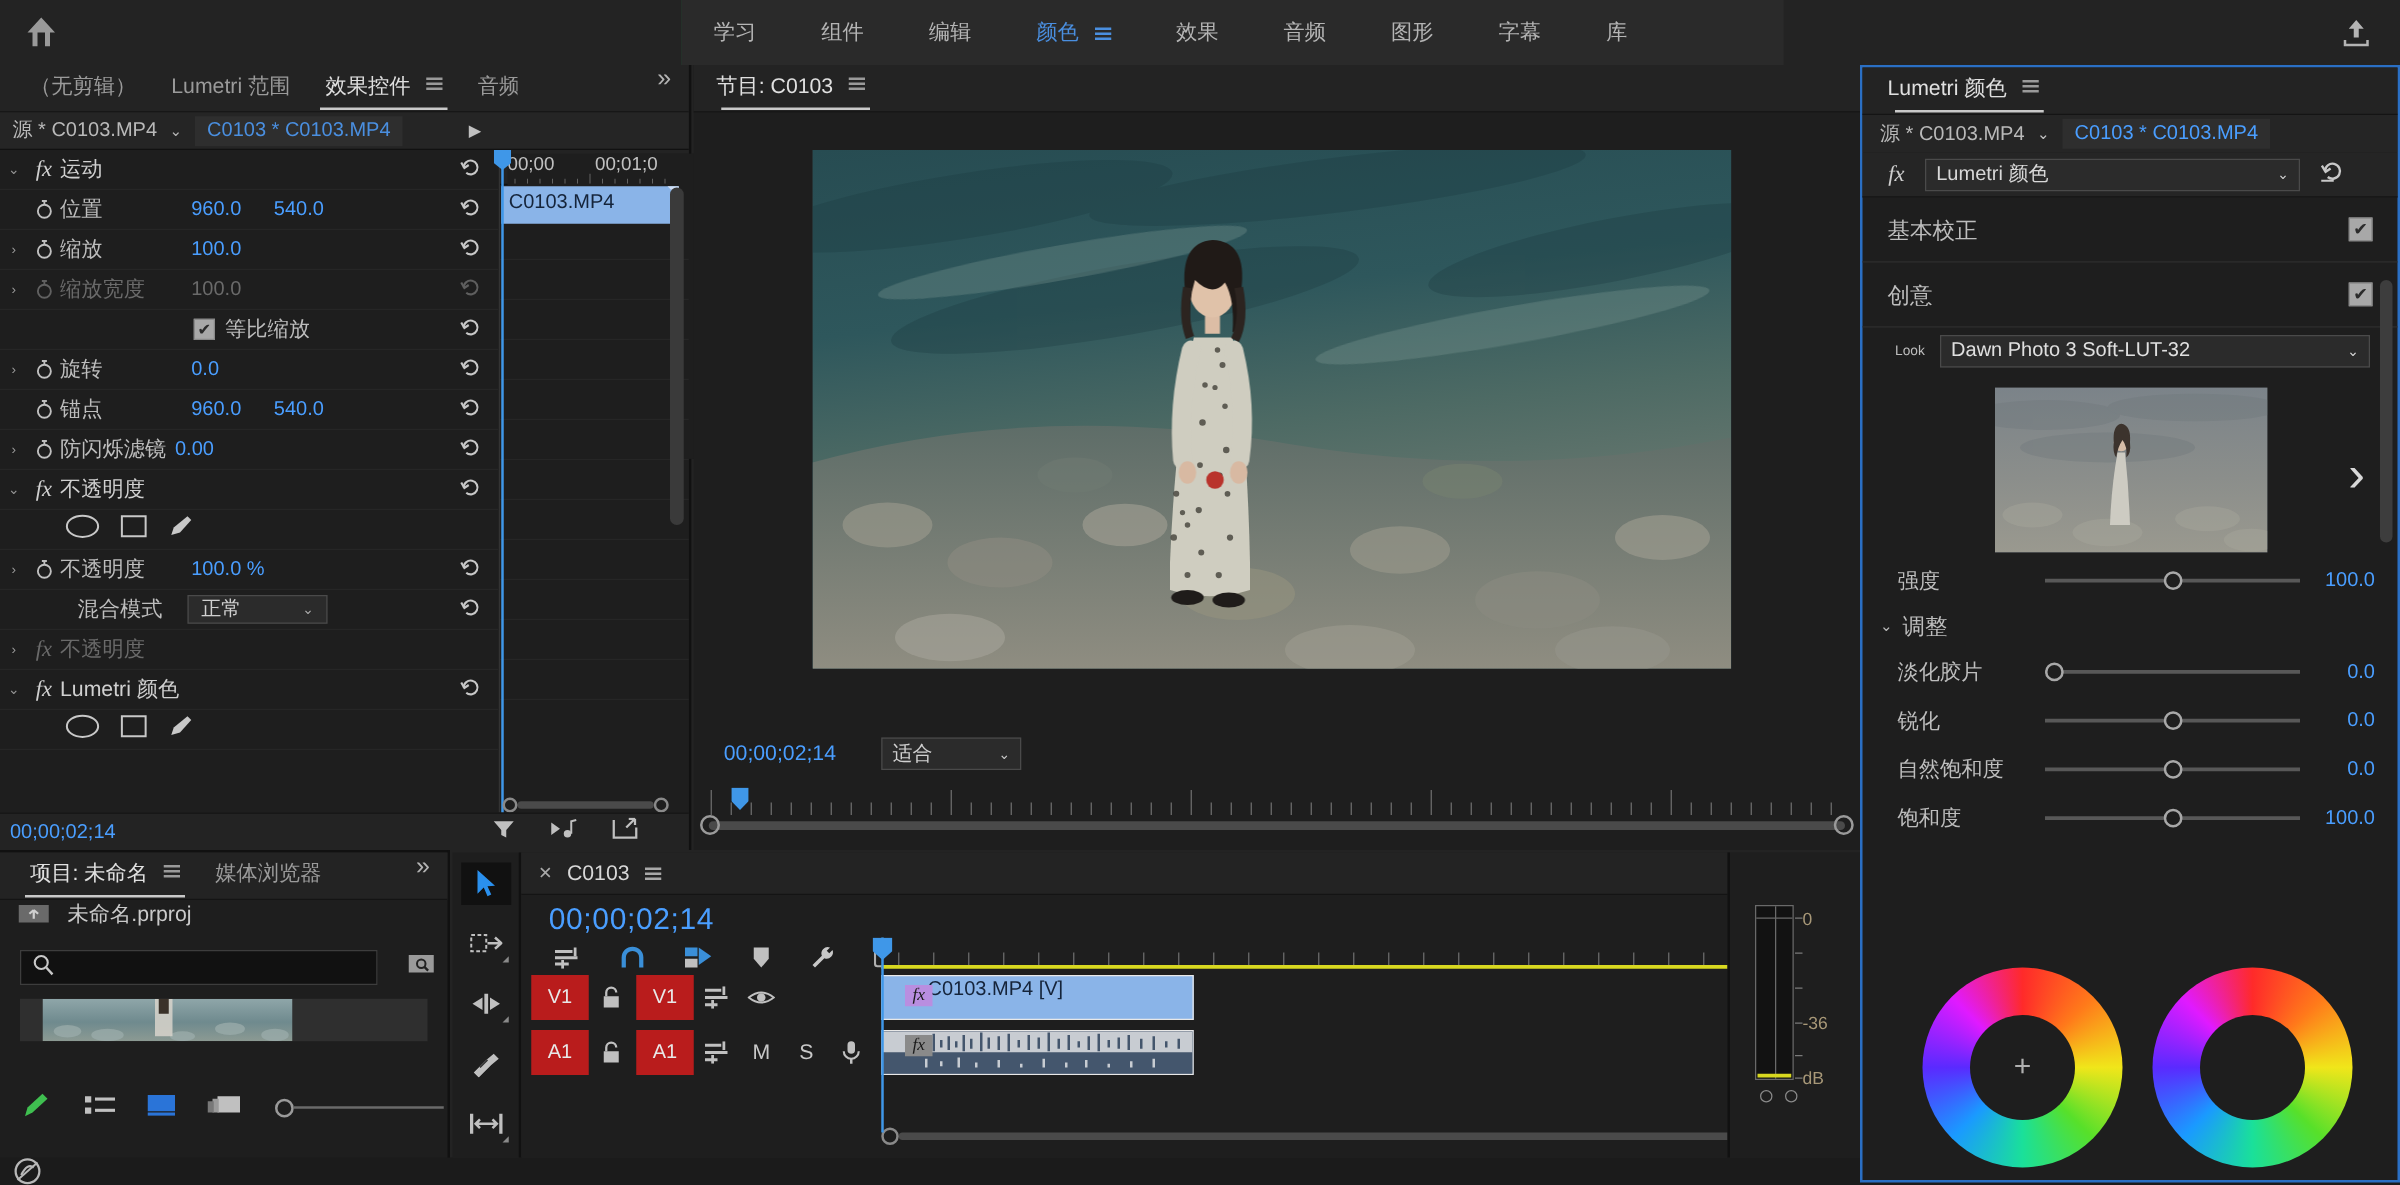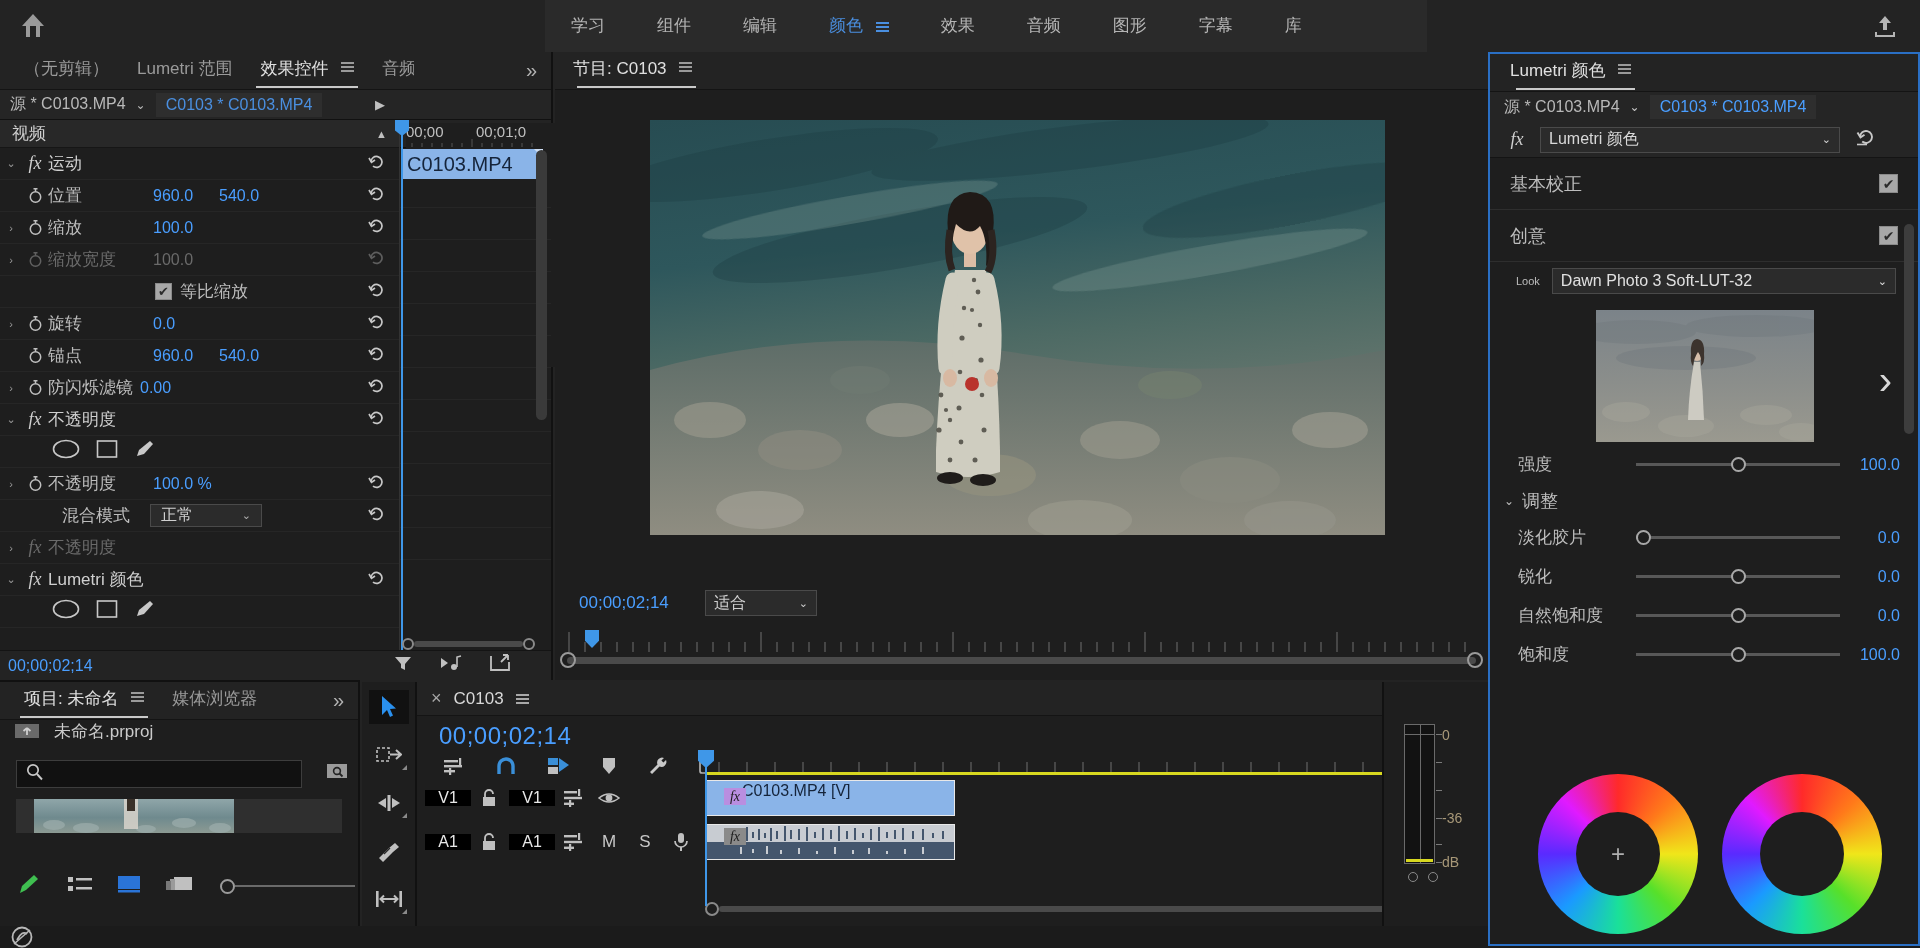--- a/index.html
+++ b/index.html
@@ -47,21 +47,21 @@
     background:#232323; pointer-events:auto;
   }
   .export-icon { position:absolute; right:22px; top:13px; }
 
   
   .ecp {
     position:absolute; left:0; top:52px; width:553px; height:628px;
     background:#1e1e1e; border-right:2px solid #111;
   }
   .panel-tabs {
-    height:38px; background:#232323; display:flex; align-items:center;
+    height:38px; background:#232323; display:flex; align-items:flex-start;
     padding-left:10px; border-bottom:1px solid #141414;
   }
   .ptab {
     height:38px; line-height:34px; padding:0 14px; color:#9a9a9a;
     font-size:17px; white-space:nowrap; position:relative;
   }
   .ptab.active { color:#e0e0e0; }
   .ptab.active:after {
     content:""; position:absolute; left:10px; right:10px; bottom:2px;
     height:2px; background:#c9c9c9;
@@ -125,21 +125,21 @@
   .sel-box .cv { margin-left:12px; font-size:11px; color:#b0b0b0; }
 
   .ec-ruler {
     height:28px; background:#232323; position:relative; border-bottom:1px solid #111;
     color:#c0c0c0; font-size:15px;
   }
   .ec-ruler .tl { position:absolute; top:3px; }
   .ec-tickrow { position:absolute; bottom:0; left:0; right:0; height:9px;}
   .ec-clip {
     position:absolute; left:1px; top:29px; width:142px; height:30px;
-    background:#8ab4e8; color:#15243a; font-size:20px;
+    background:#8ab4e8; color:#15243a; font-size:16px;
     padding:4px 0 0 6px;
   }
   .ec-clip:after{
     content:""; position:absolute; right:0; top:0; border-top:9px solid #cfdff5;
     border-left:9px solid transparent;
   }
   .ec-cti {
     position:absolute; left:0px; top:0px; width:2px; bottom:22px; background:#3f97e8;
   }
   .ec-cti-head {
@@ -311,21 +311,21 @@
   .tl-tc { padding:6px 0 2px 22px; color:#4a9eff; font-size:24px; letter-spacing:0.5px;}
   .tl-iconrow { height:32px; display:flex; align-items:center; padding-left:26px; gap:30px; }
   .tl-ruler {
     position:absolute; left:288px; right:52px; top:70px; height:22px;
     background:#1e1e1e;
   }
   .tl-yellow { position:absolute; left:288px; right:52px; top:90px; height:3px; background:#d8d820; }
   .tl-track { position:absolute; left:0; right:0; height:40px; }
   .tl-hdr { position:absolute; left:0; width:288px; height:40px; display:flex; align-items:center; gap:0; }
   .tl-tbtn {
-    width:46px; height:16px; background:#000000; color:#e8e8e8; display:flex;
+    width:46px; height:36px; background:#b91c1c; color:#e8e8e8; display:flex;
     align-items:center; justify-content:center; font-size:16px; margin-left:8px;
   }
   .tl-ibtn { width:36px; height:30px; display:flex; align-items:center; justify-content:center; }
   .tl-clipv {
     position:absolute; left:288px; width:250px; height:36px; top:2px;
     background:#8ab4e8; border:1px solid #e8e8e8;
   }
   .tl-clipv .lbl { padding:6px 0 0 36px; color:#15243a; font-size:16px;}
   .tl-fx { position:absolute; left:18px; top:7px; width:22px; height:17px; background:#b98ee0;
            color:#1b1b1b; font-style:italic; font-size:14px; text-align:center;
@@ -417,24 +417,20 @@
       <div class="ec-head">
         <span class="ec-src">源 * C0103.MP4</span>
         <span class="ec-caret">⌄</span>
         <span class="ec-seqbox">C0103 * C0103.MP4</span>
         <span class="ec-play">▶</span>
       </div>
 
       <div class="ec-split">
 
         <div class="ec-left">
-          <div class="rowhdr">
-            <span>视频</span>
-            <span class="tri-up">▲</span>
-          </div>
 
           <div class="prow grp">
             <span class="twist">⌄</span>
             <span class="fx-glyph">fx</span>
             <span class="plabel">运动</span>
             <span class="reset-btn">
               <svg width="17" height="16" viewBox="0 0 17 16">
                   <path d="M3 8a5.5 5.5 0 1 1 2 4.2" stroke="#c8c8c8" stroke-width="1.7" fill="none"></path>
                   <path d="M1 4 L3.5 8.4 L7 6" stroke="#c8c8c8" stroke-width="1.7" fill="none"></path>
                 </svg>

